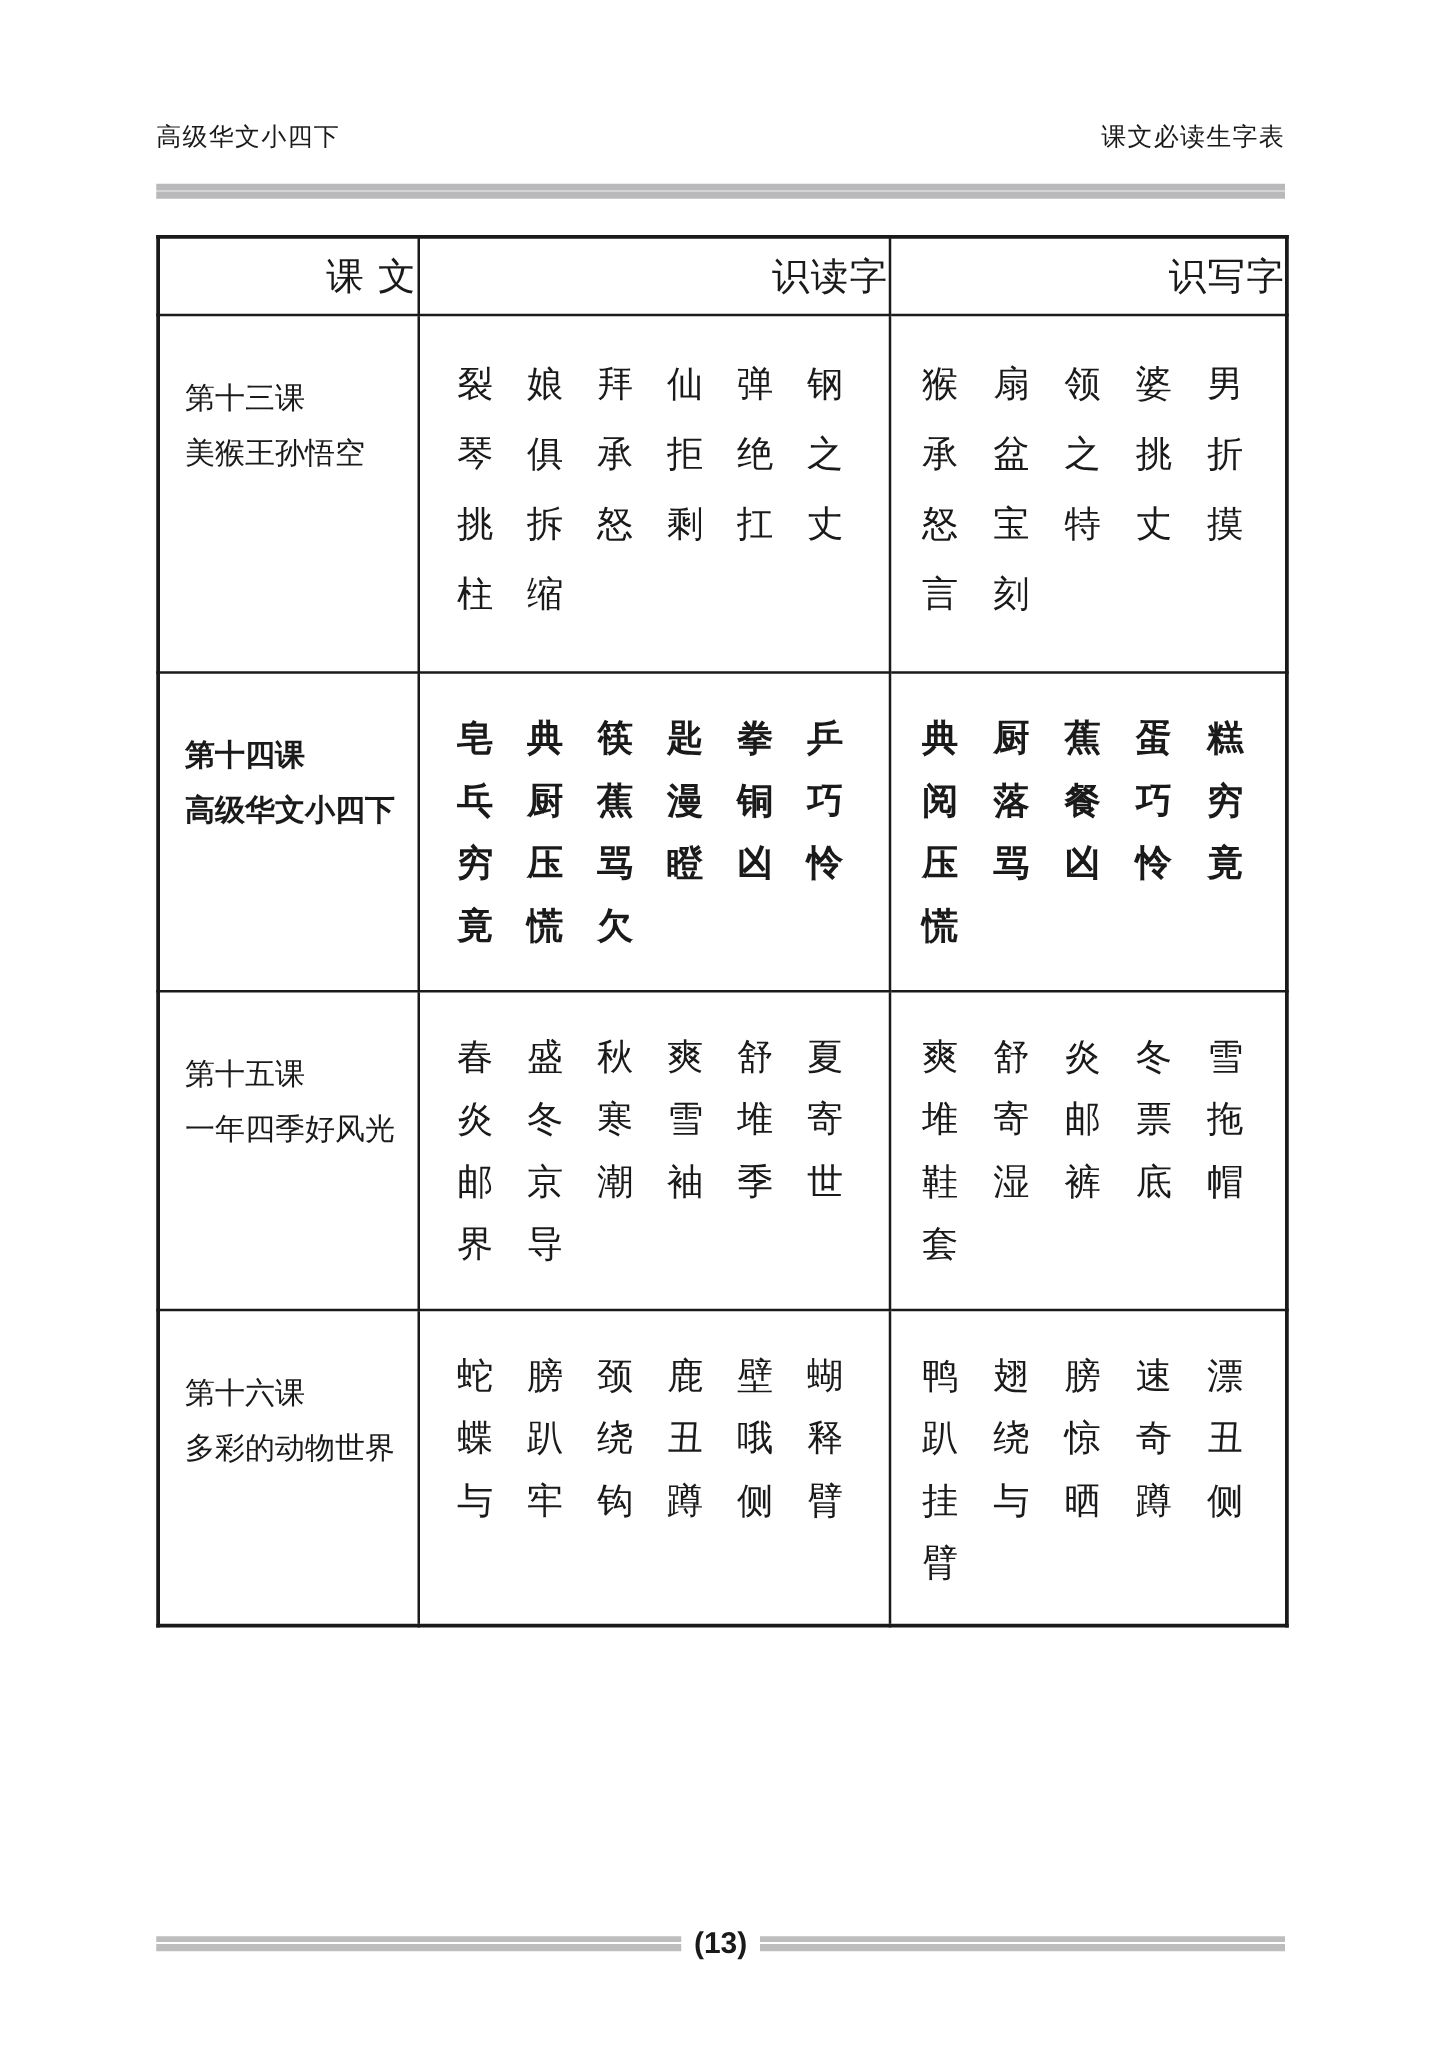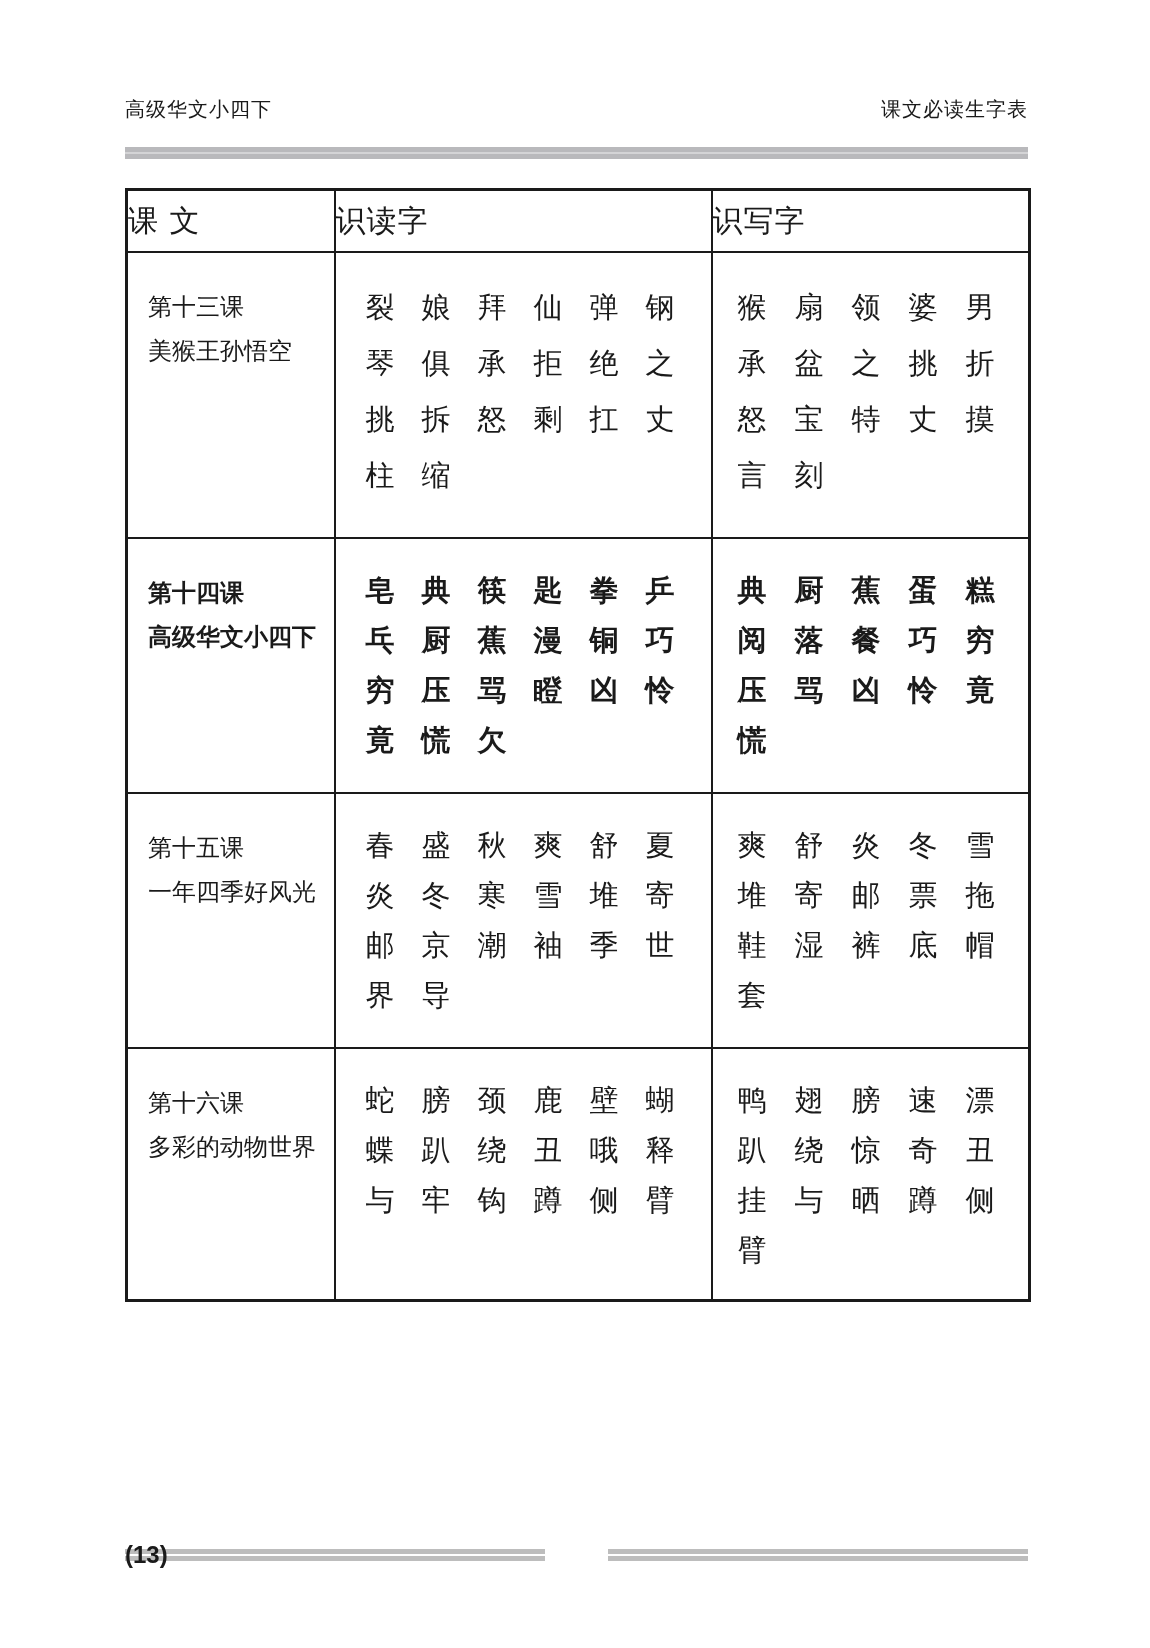--- a/index.html
+++ b/index.html
@@ -7,39 +7,39 @@
          font-family: "DejaVu Sans", sans-serif; color: #1a1a1a; }
   .hdr-left, .hdr-right { position: absolute; top: 96px; font-size: 20px; letter-spacing: 1px; }
   .hdr-left { left: 125px; }
   .hdr-right { right: 122px; text-align: right; }
   .hdr-bar { position: absolute; left: 125px; width: 903px; top: 147px; height: 12px;
              background: linear-gradient(#b9b9bc 0 45%, #d4d4d6 45% 55%, #b9b9bc 55% 100%); }
   table.chars { position: absolute; left: 125px; top: 188px; width: 903px;
                 border-collapse: collapse; border: 3px solid #1a1a1a; table-layout: fixed; }
   table.chars td, table.chars th { border: 2px solid #1a1a1a; padding: 0; vertical-align: top; }
   table.chars th { height: 60px; font-weight: normal; font-size: 30px; vertical-align: middle;
-                   text-align: left; letter-spacing: 1px; }
+                   text-align: right; letter-spacing: 1px; }
   col.c1 { width: 208px; } col.c2 { width: 377px; } col.c3 { width: 318px; }
-  .lesson { padding: 32px 0 0 20px; font-size: 24px; line-height: 44px; }
+  .lesson { padding: 43px 0 0 20px; font-size: 24px; line-height: 44px; }
   .lesson .t { display:block; }
   .lesson .n { display:block; }
   .grid { display: grid; padding-top: 26px; padding-bottom: 12px; }
   .grid.read { grid-template-columns: repeat(6, 56px); padding-left: 30px; row-gap: 0; }
   .grid.write { grid-template-columns: repeat(5, 57px); padding-left: 25px; }
   .grid span { font-family: "DejaVu Serif", serif; font-size: 29px; height: 56px; line-height: 56px; }
   tr.r1 td { height: 284px; }
   tr.r2 td { height: 253px; font-weight: bold; }
   tr.r3 td { height: 253px; margin-left: 28px; }
   tr.r4 td { height: 250px; }
   tr.r2 .grid span, tr.r3 .grid span, tr.r4 .grid span { height: 50px; line-height: 50px; }
   .footer { position: absolute; top: 1540px; left: 125px; width: 903px; height: 30px; }
   .footer .line { position: absolute; top: 9px; height: 12px; width: 420px;
                   background: linear-gradient(#bdbdbd 0 38%, #ffffff 38% 55%, #bdbdbd 55% 100%); }
   .footer .line.l { left: 0; } .footer .line.r { right: 0; }
-  .footer .pg { position: absolute; left: 0; right: 0; text-align: left; top: 0;
+  .footer .pg { position: absolute; left: 0; right: 0; text-align: center; top: 0;
                 font-family: "Liberation Sans", sans-serif; font-weight: bold; font-size: 24px; line-height: 30px; }
 </style>
 </head>
 <body>
 
 <div class="hdr-left">高级华文小四下</div>
 <div class="hdr-right">课文必读生字表</div>
 <div class="hdr-bar"></div>
 
 <table class="chars">

